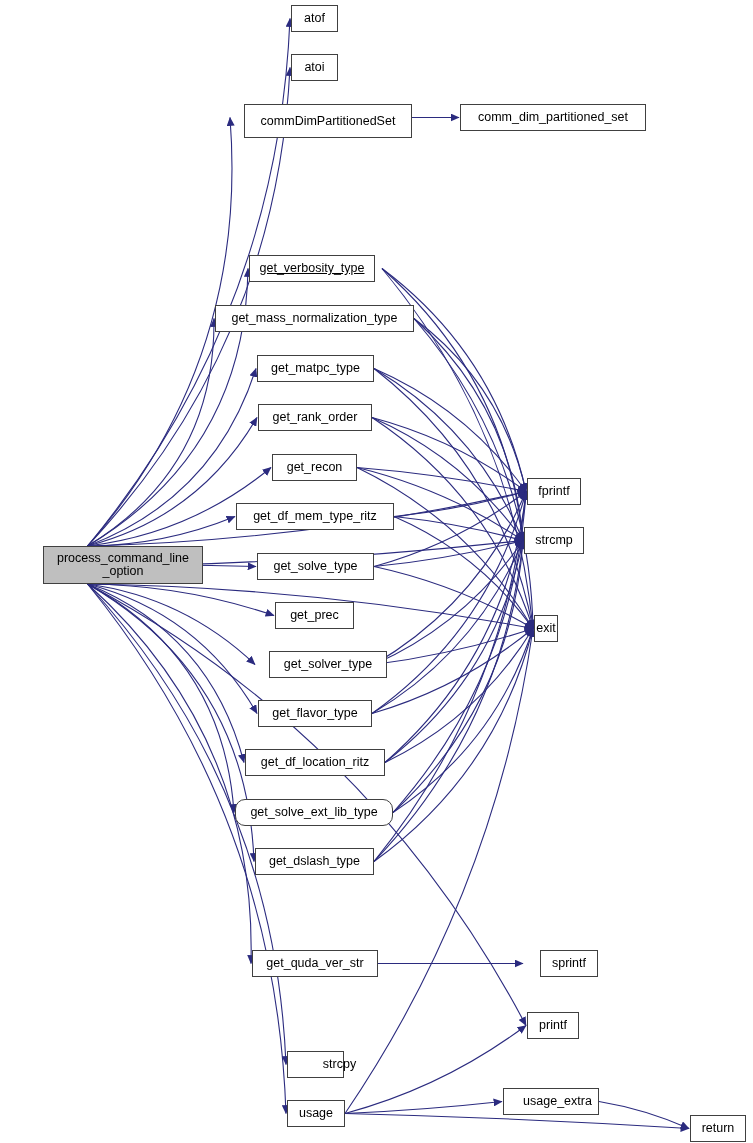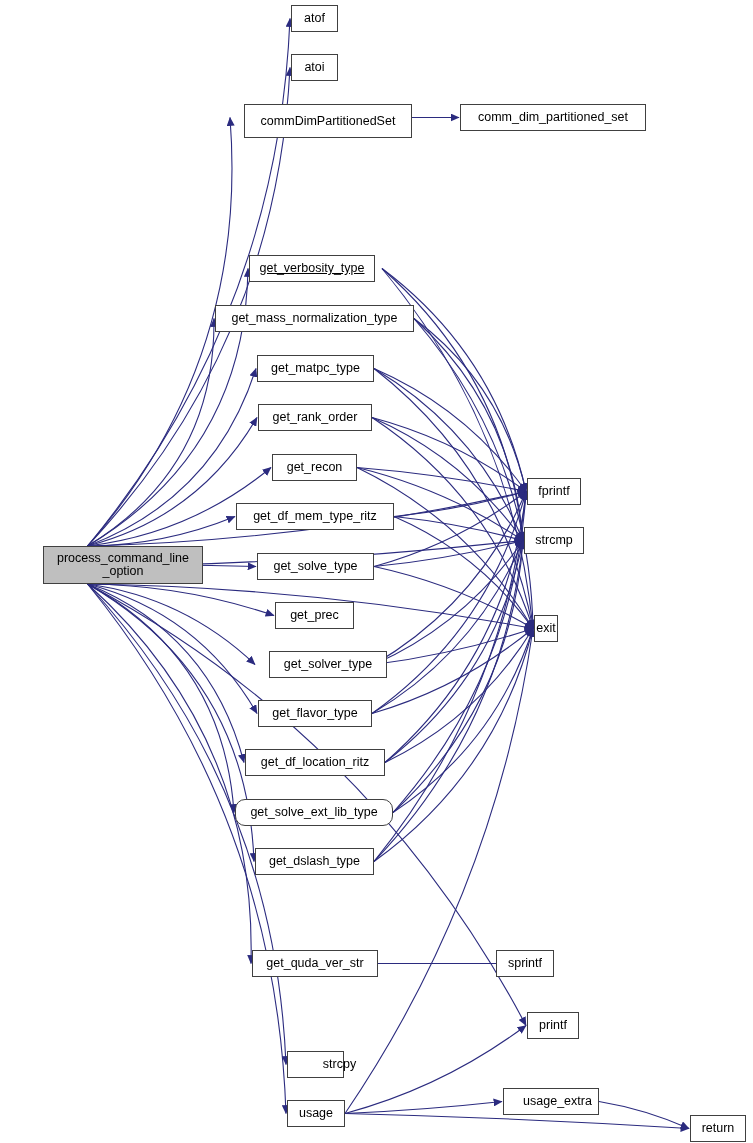--- a/index.html
+++ b/index.html
@@ -110,18 +110,18 @@
       <div class="node" style="left: 258px; top: 700px; width: 114px; height: 27px;">get_flavor_type</div>
       <div class="node" style="left: 245px; top: 749px; width: 140px; height: 27px;">get_df_location_ritz</div>
       <div class="node" style="left: 235px; top: 799px; width: 158px; height: 27px; border-radius: 10px;">get_solve_ext_lib_type</div>
       <div class="node" style="left: 255px; top: 848px; width: 119px; height: 27px;">get_dslash_type</div>
       <div class="node" style="left: 252px; top: 950px; width: 126px; height: 27px;">get_quda_ver_str</div>
       <div class="node" style="left: 287px; top: 1051px; width: 57px; height: 27px; padding-left: 48px;">strcpy</div>
       <div class="node" style="left: 287px; top: 1100px; width: 58px; height: 27px;">usage</div>
       <div class="node" style="left: 527px; top: 478px; width: 54px; height: 27px;">fprintf</div>
       <div class="node" style="left: 524px; top: 527px; width: 60px; height: 27px;">strcmp</div>
       <div class="node" style="left: 534px; top: 615px; width: 24px; height: 27px;">exit</div>
-      <div class="node" style="left: 496px; top: 950px; width: 58px; height: 27px; text-align: center;">sprintf</div>
+      <div class="node" style="left: 540px; top: 950px; width: 58px; height: 27px; text-align: center;">sprintf</div>
       <div class="node" style="left: 527px; top: 1012px; width: 52px; height: 27px;">printf</div>
       <div class="node" style="left: 503px; top: 1088px; width: 96px; height: 27px; padding-left: 13px;">usage_extra</div>
       <div class="node" style="left: 690px; top: 1115px; width: 56px; height: 27px;">return</div>
     </div>
 </div>
 
 </body></html>

